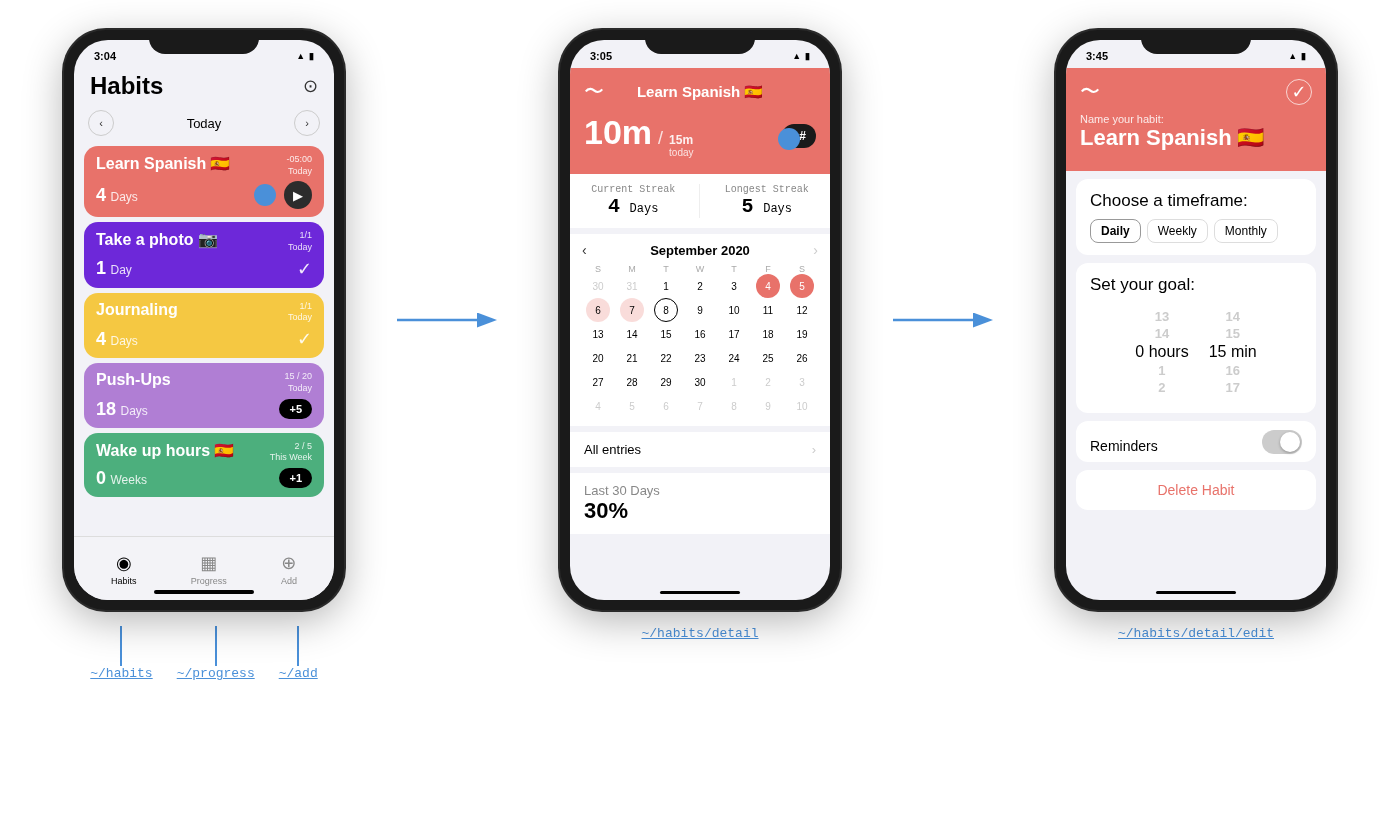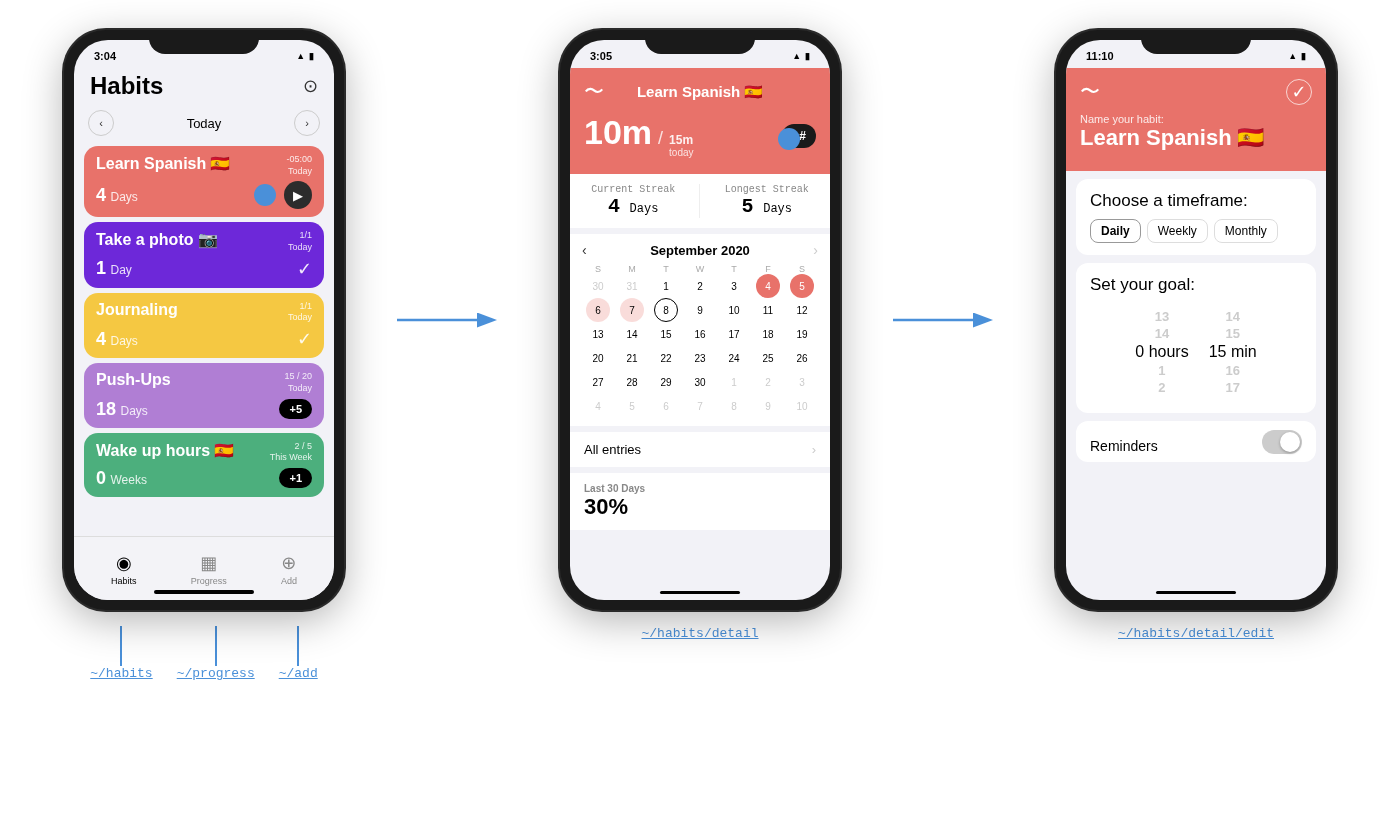--- a/index.html
+++ b/index.html
@@ -259,21 +259,21 @@
       margin-top: 6px;
       font-size: 13px;
     }
     .all-entries-chevron { color: #ccc; }
 
     .last30-section {
       background: #fff;
       padding: 10px 14px;
       margin-top: 6px;
     }
-    .last30-label { font-size: 10px; color: #888; font-weight: bold; }
+    .last30-label { font-size: 13px; color: #888; }
     .last30-value { font-size: 22px; font-weight: 700; color: #000; }
 
     
     .edit-header {
       background: #e8726a;
       padding: 10px 14px 20px 14px;
     }
     .edit-header-top {
       display: flex;
       justify-content: space-between;
@@ -737,21 +737,21 @@
       </defs>
       <line x1="5" y1="20" x2="100" y2="20" stroke="#4a90d9" stroke-width="2.5" marker-end="url(#arrowhead2)"></line>
     </svg>
   </div>
 
   <div class="phone">
     <div class="notch"></div>
     <div class="phone-inner">
 
       <div class="status-bar">
-        <span class="status-time">11:10</span>
+        <span class="status-time">3:45</span>
         <div style="width:70px"></div>
         <div class="status-icons">
           <span>▲</span>
           <span>▮</span>
         </div>
       </div>
 
       <div class="edit-header">
         <div class="edit-header-top">
           <span style="color:#fff; font-size:20px;">〜</span>
@@ -791,20 +791,21 @@
         </div>
       </div>
 
       <div class="reminders-row">
         <span class="reminders-label">Reminders</span>
         <div class="toggle">
           <div class="toggle-knob"></div>
         </div>
       </div>
 
+      <div class="delete-btn">Delete Habit</div>
 
       <div style="position:absolute; bottom:6px; left:50%; transform:translateX(-50%); width:80px; height:3px; background:#000; border-radius:2px;"></div>
     </div>
   </div>
 </div>
 
 <div class="labels-row">
 
   <div class="label-group">
     <div class="route-lines">

